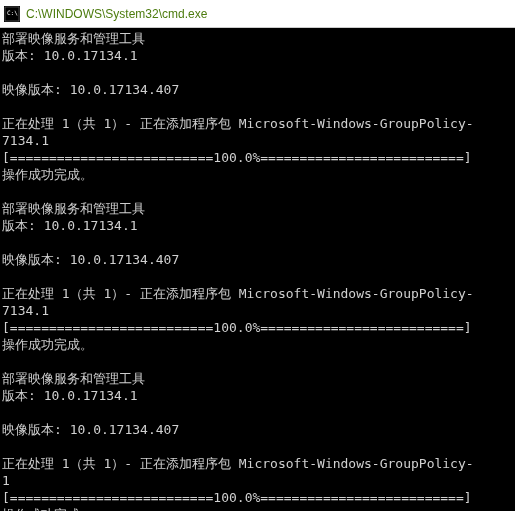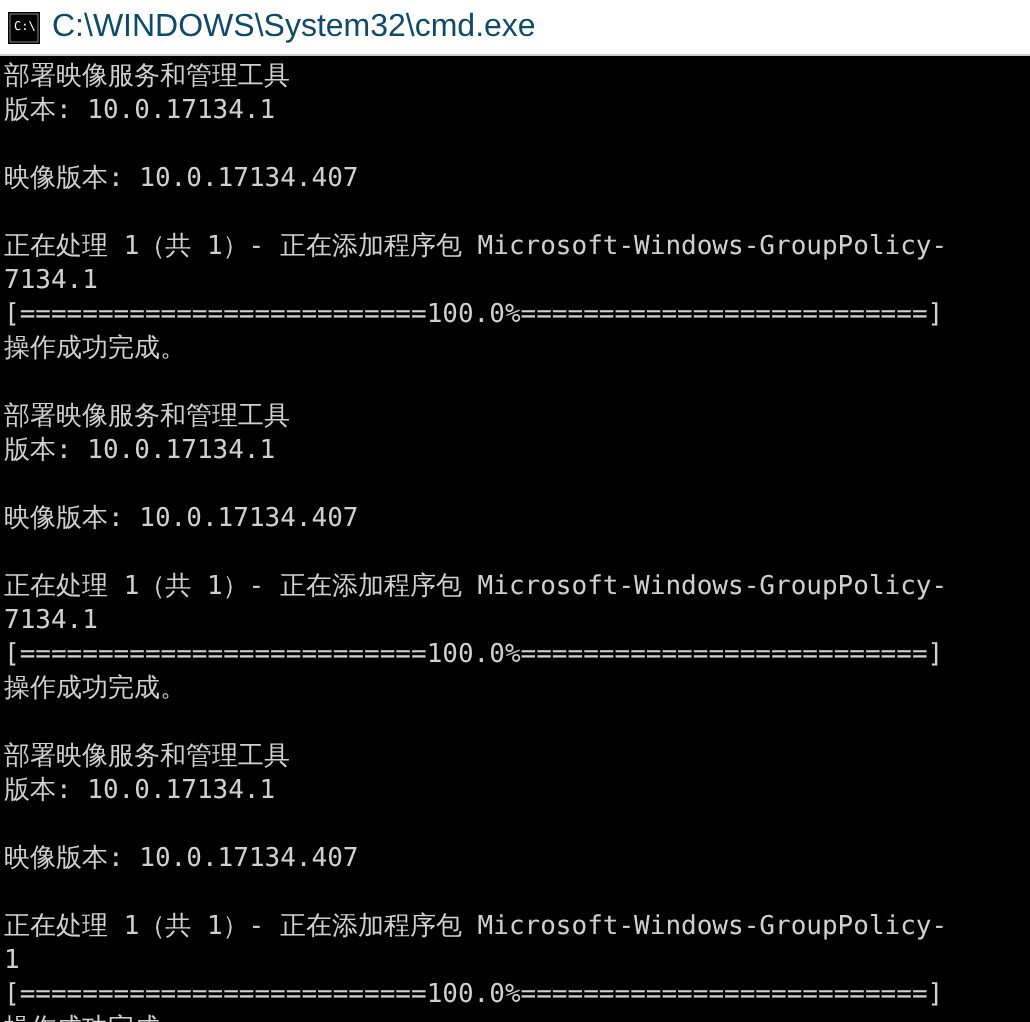--- a/index.html
+++ b/index.html
@@ -29,22 +29,22 @@
       display: inline-flex;
       align-items: center;
       justify-content: center;
     }
     .titlebar-icon svg {
       width: 16px;
       height: 16px;
     }
     .titlebar-text {
       font-family: "Segoe UI", sans-serif;
-      font-size: 16px;
-      color: #0c4a6e;
+      font-size: 12px;
+      color: #4d7c0f;
     }
     .console {
       background: #000;
       color: #d0d0d0;
       font-size: 13px;
       line-height: 17px;
       padding: 2px 2px;
       white-space: pre;
       font-family: "NSimSun", "SimSun", "Consolas", monospace;
       letter-spacing: 0px;

